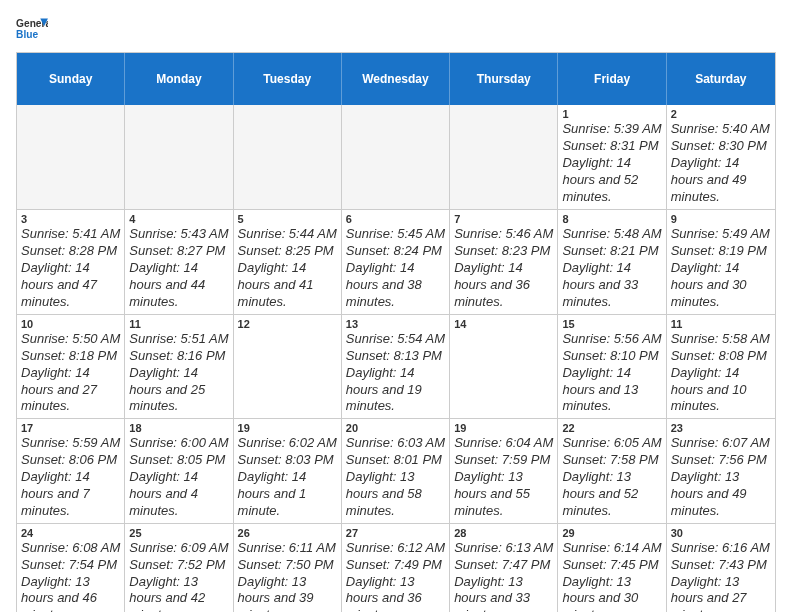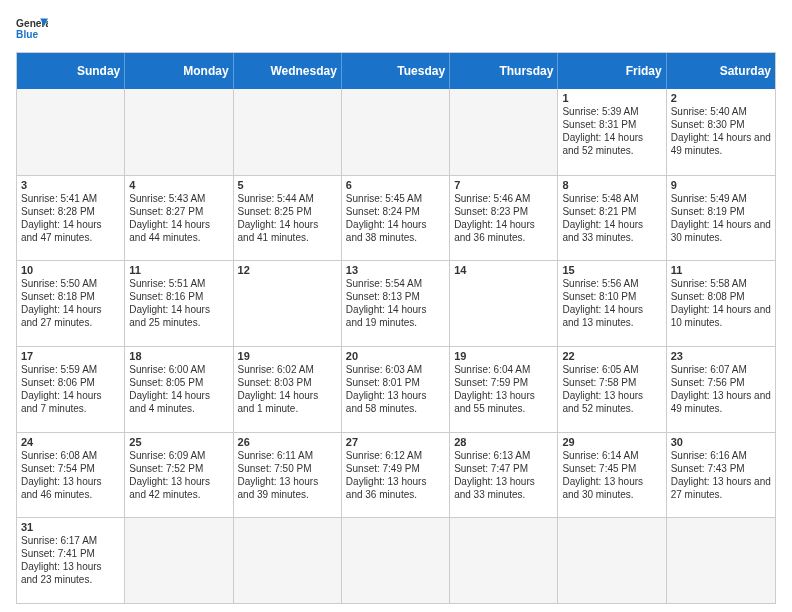--- a/index.html
+++ b/index.html
@@ -52,22 +52,22 @@
     }
     .cal-header {
       display: grid;
       grid-template-columns: repeat(7, 1fr);
       background: #1a73c8;
     }
     .cal-header-cell {
       color: #fff;
       font-size: 12px;
       font-weight: bold;
-      padding: 11px 4px;
-      text-align: right;
+      padding: 19px 4px;
+      text-align: center;
       border-right: 1px solid rgba(255,255,255,0.3);
     }
     .cal-header-cell:last-child { border-right: none; }
     .cal-body {
       flex: 1;
       display: grid;
       grid-template-rows: repeat(6, 1fr);
     }
     .cal-row {
       display: grid;
@@ -85,23 +85,24 @@
     }
     .cal-cell:last-child { border-right: none; }
     .cal-cell.empty { background: #f5f5f5; }
     .day-num {
       font-size: 11px;
       font-weight: bold;
       margin-bottom: 1px;
       display: block;
     }
     .day-info {
-      font-size: 10px;
+      font-size: 13px;
       line-height: 1.3;
       color: #333;
+      font-style: italic;
     }
   </style>
 </head>
 <body>
 
 <div class="page">
   <div class="header">
     <div class="logo">
       <svg class="logo-icon" viewBox="0 0 50 44">
         <text x="0" y="18" font-size="16" font-weight="bold" fill="#333" font-family="Arial">General</text>
@@ -112,22 +113,22 @@
     <div class="title-block">
       <div class="month-title"></div>
       <div class="location"></div>
     </div>
   </div>
 
   <div class="calendar">
     <div class="cal-header" id="cal-header">
         <div class="cal-header-cell">Sunday</div>
         <div class="cal-header-cell">Monday</div>
+        <div class="cal-header-cell">Tuesday</div>
         <div class="cal-header-cell">Wednesday</div>
-        <div class="cal-header-cell">Tuesday</div>
         <div class="cal-header-cell">Thursday</div>
         <div class="cal-header-cell">Friday</div>
         <div class="cal-header-cell">Saturday</div>
       </div>
     <div class="cal-body" id="cal-body">
         <div class="cal-row">
           <div class="cal-cell empty"></div>
           <div class="cal-cell empty"></div>
           <div class="cal-cell empty"></div>
           <div class="cal-cell empty"></div>

